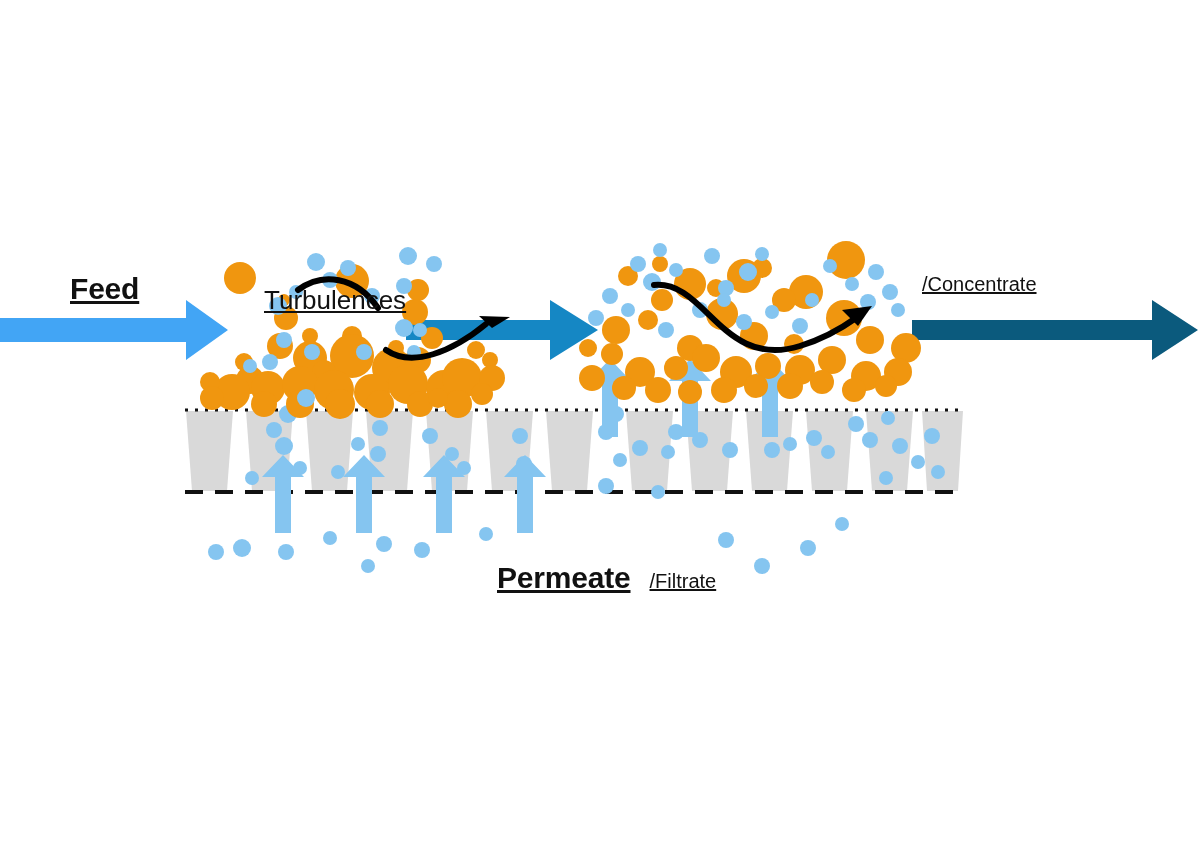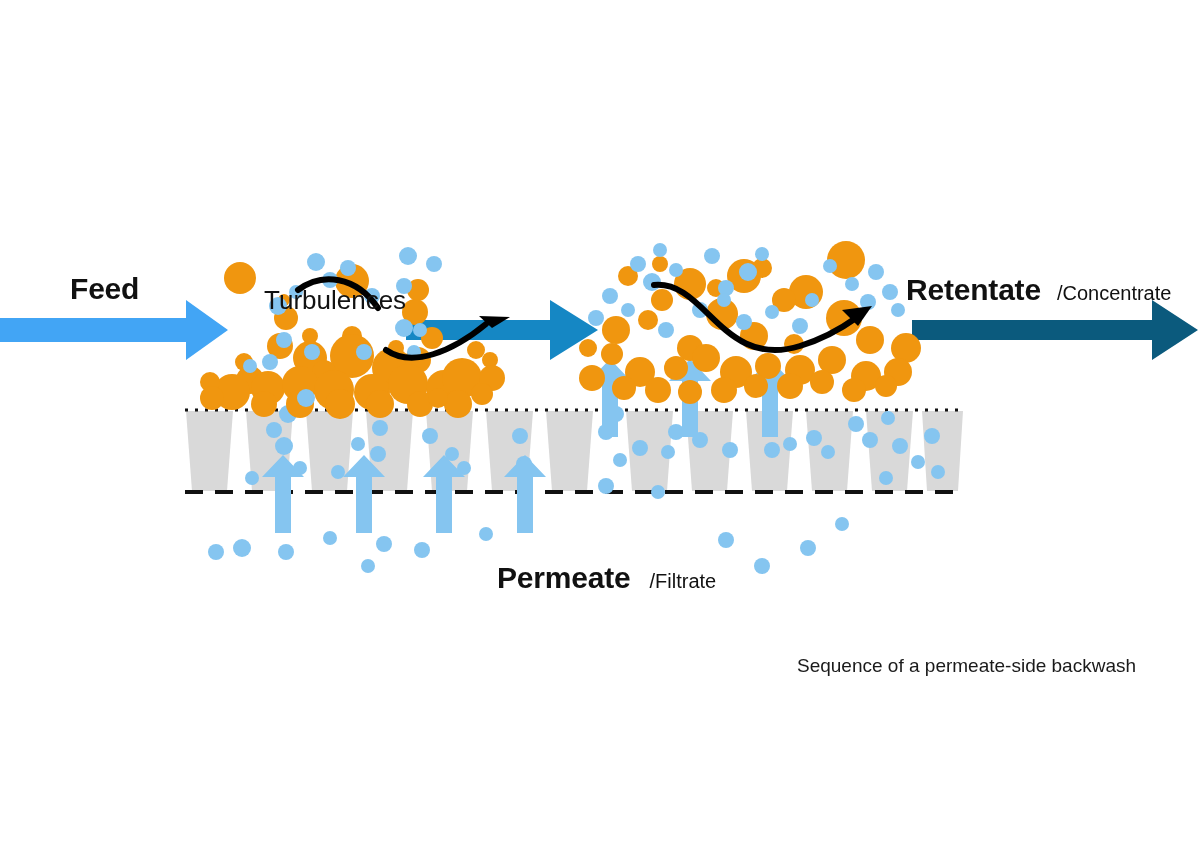--- a/index.html
+++ b/index.html
@@ -23,20 +23,21 @@
   svg.layer {
     position: absolute;
     left: 0; top: 0;
     width: 1200px;
     height: 845px;
   }
   .lbl {
     position: absolute;
     white-space: nowrap;
     color: #111111;
+    text-decoration: underline;
   }
   .lbl-bold {
     font-weight: bold;
   }
   #feed-label {
     left: 70px;
     top: 272px;
     font-size: 30px;
     letter-spacing: -0.2px;
   }
@@ -334,24 +335,22 @@
       <path d="M 872,306 L 842,310 L 858,326 Z"></path>
     </g>
 
   </svg>
 
   <div class="lbl lbl-bold" id="feed-label">Feed</div>
 
   <div class="lbl" id="turbulences-label">Turbulences</div>
 
   <div class="lbl" id="retentate-group">
-    <span id="retentate-label">Retentate</span>
     <span id="concentrate-label">/Concentrate</span>
   </div>
 
   <div class="lbl" id="permeate-group">
     <span id="permeate-label">Permeate</span>
     <span id="filtrate-label">/Filtrate</span>
   </div>
 
-  <div class="lbl" id="caption">Sequence of a permeate-side backwash</div>
 
 </div>
 
 </body></html>

